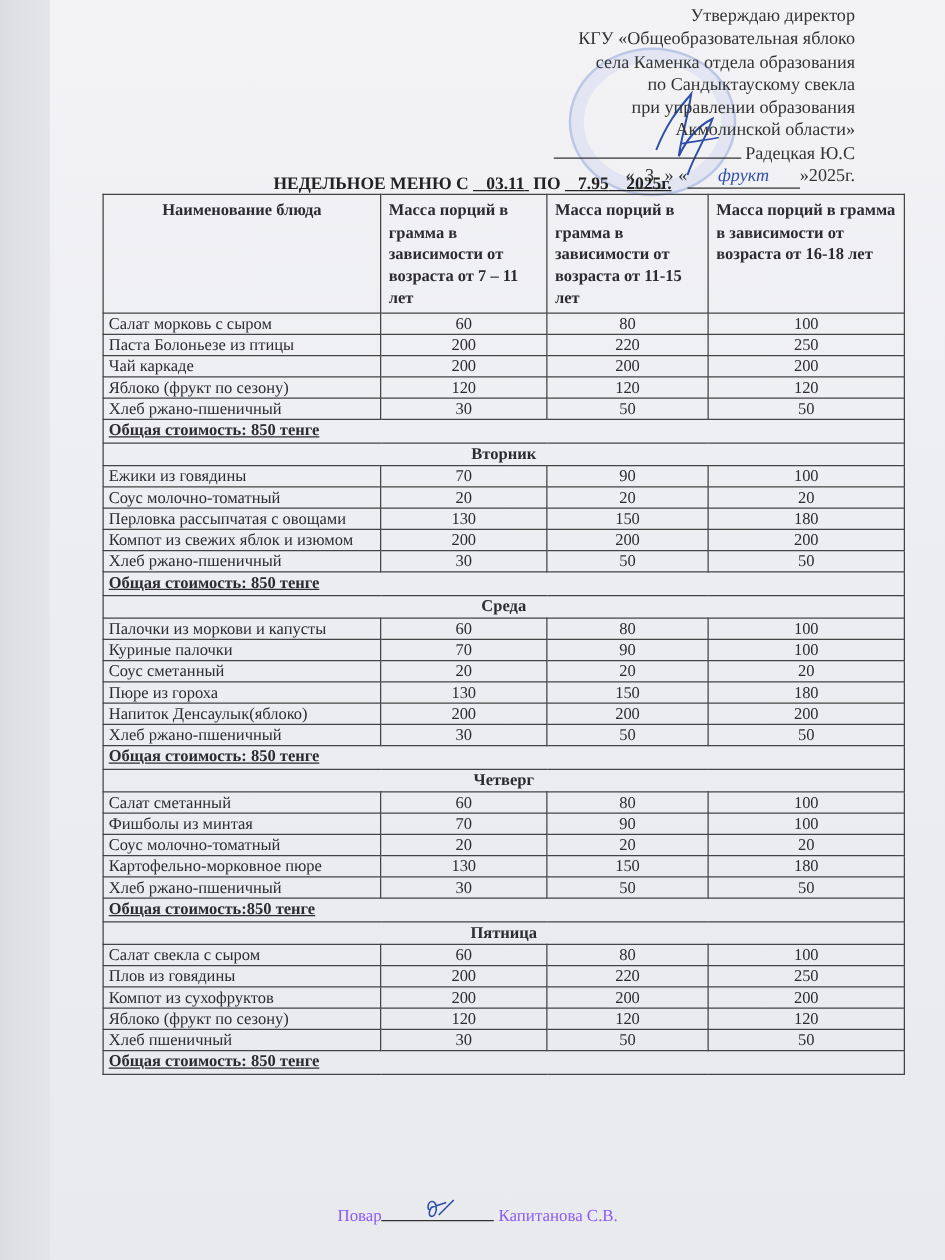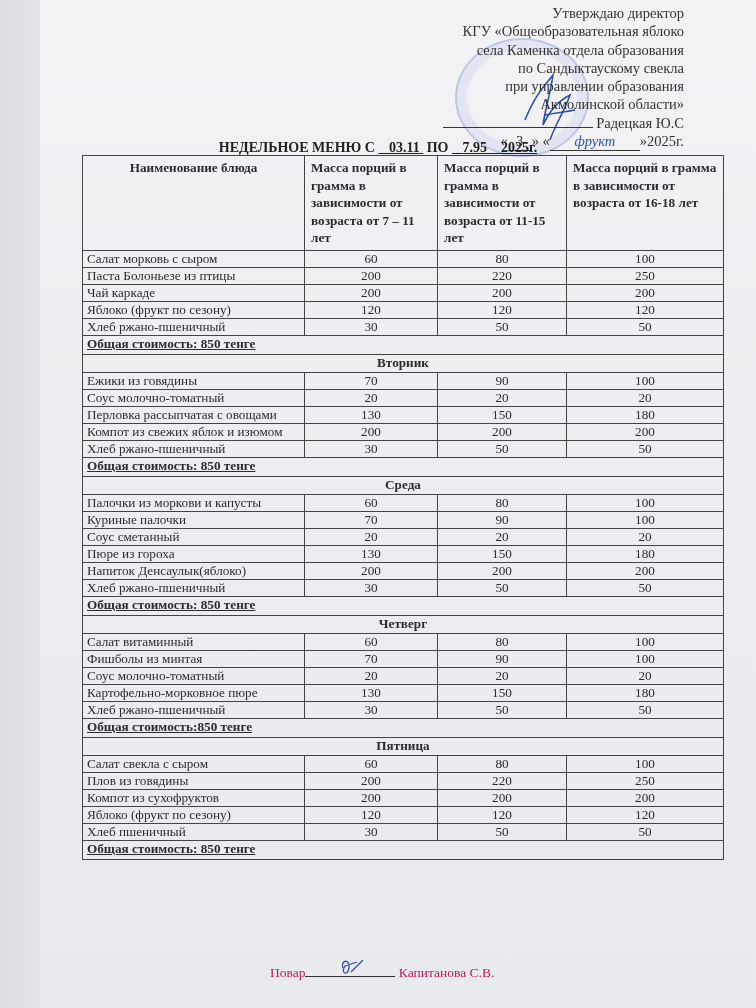--- a/index.html
+++ b/index.html
@@ -45,21 +45,21 @@
   }
   table.menu th {
     text-align:left; font-weight:bold; padding:3px 6px; line-height:17.5px;
   }
   table.menu th.first { text-align:center; }
   .day td { text-align:center; font-weight:bold; height:17px; }
   .total td { font-weight:bold; height:18px; border-bottom:3px solid #222;text-decoration:underline; }
   .total.last td { border-bottom:1px solid #444; }
   td.num { text-align:center; }
   .cook {
-    position:absolute; left:270px; top:965px; font-size:13.5px; color:#be185d;
+    position:absolute; left:270px; top:965px; font-size:13.5px; color:#8b5cf6;
   }
   .cook .line { display:inline-block; width:90px; border-bottom:1px solid #333; height:10px; position:relative; }
 </style>
 </head>
 <body>
 
 <div class="paper"></div>
 
 <div class="stamp"></div>
 <svg class="signature" viewBox="0 0 80 80">
@@ -214,21 +214,21 @@
         <td class="num">50</td>
         <td class="num">50</td>
       </tr>
       <tr class="total">
         <td colspan="4">Общая стоимость: 850 тенге</td>
       </tr>
       <tr class="day">
         <td colspan="4">Четверг</td>
       </tr>
       <tr>
-        <td>Салат витаминный</td>
+        <td>Салат сметанный</td>
         <td class="num">60</td>
         <td class="num">80</td>
         <td class="num">100</td>
       </tr>
       <tr>
         <td>Фишболы из минтая</td>
         <td class="num">70</td>
         <td class="num">90</td>
         <td class="num">100</td>
       </tr>

